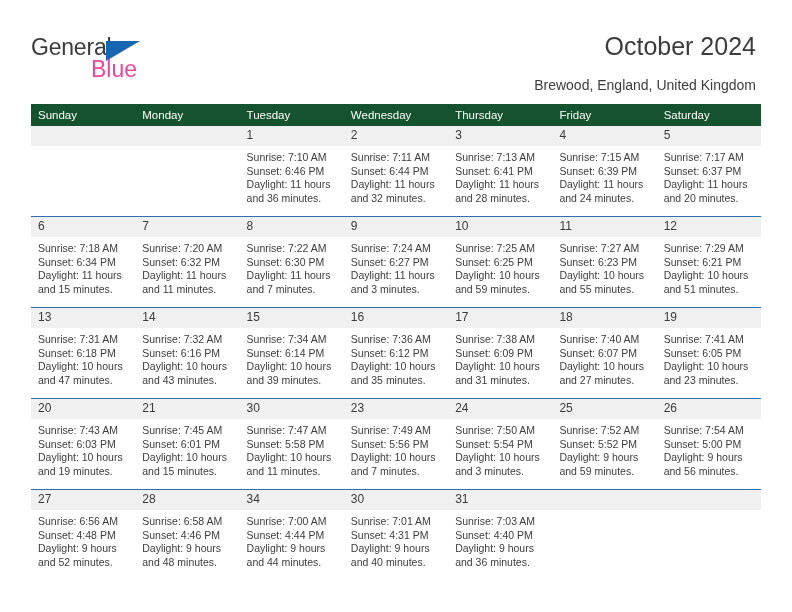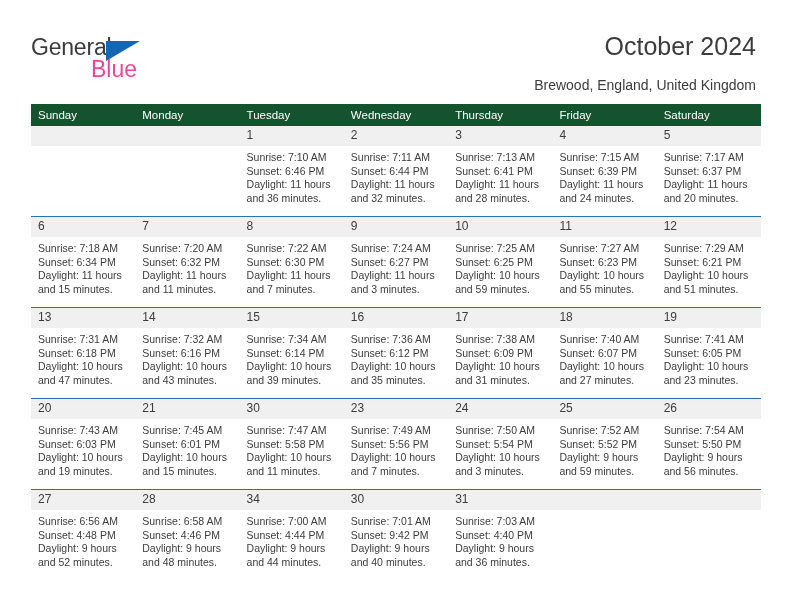--- a/index.html
+++ b/index.html
@@ -412,21 +412,21 @@
               <span class="ln">Sunrise: 7:52 AM</span>
               <span class="ln">Sunset: 5:52 PM</span>
               <span class="ln">Daylight: 9 hours</span>
               <span class="ln">and 59 minutes.</span>
             </span>
           </td>
           <td>
             <span class="daynum">26</span>
             <span class="info">
               <span class="ln">Sunrise: 7:54 AM</span>
-              <span class="ln">Sunset: 5:50 PM</span>
+              <span class="ln">Sunset: 5:00 PM</span>
               <span class="ln">Daylight: 9 hours</span>
               <span class="ln">and 56 minutes.</span>
             </span>
           </td>
         </tr>
         <tr>
           <td>
             <span class="daynum">27</span>
             <span class="info">
               <span class="ln">Sunrise: 6:56 AM</span>
@@ -450,21 +450,21 @@
               <span class="ln">Sunrise: 7:00 AM</span>
               <span class="ln">Sunset: 4:44 PM</span>
               <span class="ln">Daylight: 9 hours</span>
               <span class="ln">and 44 minutes.</span>
             </span>
           </td>
           <td>
             <span class="daynum">30</span>
             <span class="info">
               <span class="ln">Sunrise: 7:01 AM</span>
-              <span class="ln">Sunset: 9:42 PM</span>
+              <span class="ln">Sunset: 4:31 PM</span>
               <span class="ln">Daylight: 9 hours</span>
               <span class="ln">and 40 minutes.</span>
             </span>
           </td>
           <td>
             <span class="daynum">31</span>
             <span class="info">
               <span class="ln">Sunrise: 7:03 AM</span>
               <span class="ln">Sunset: 4:40 PM</span>
               <span class="ln">Daylight: 9 hours</span>

